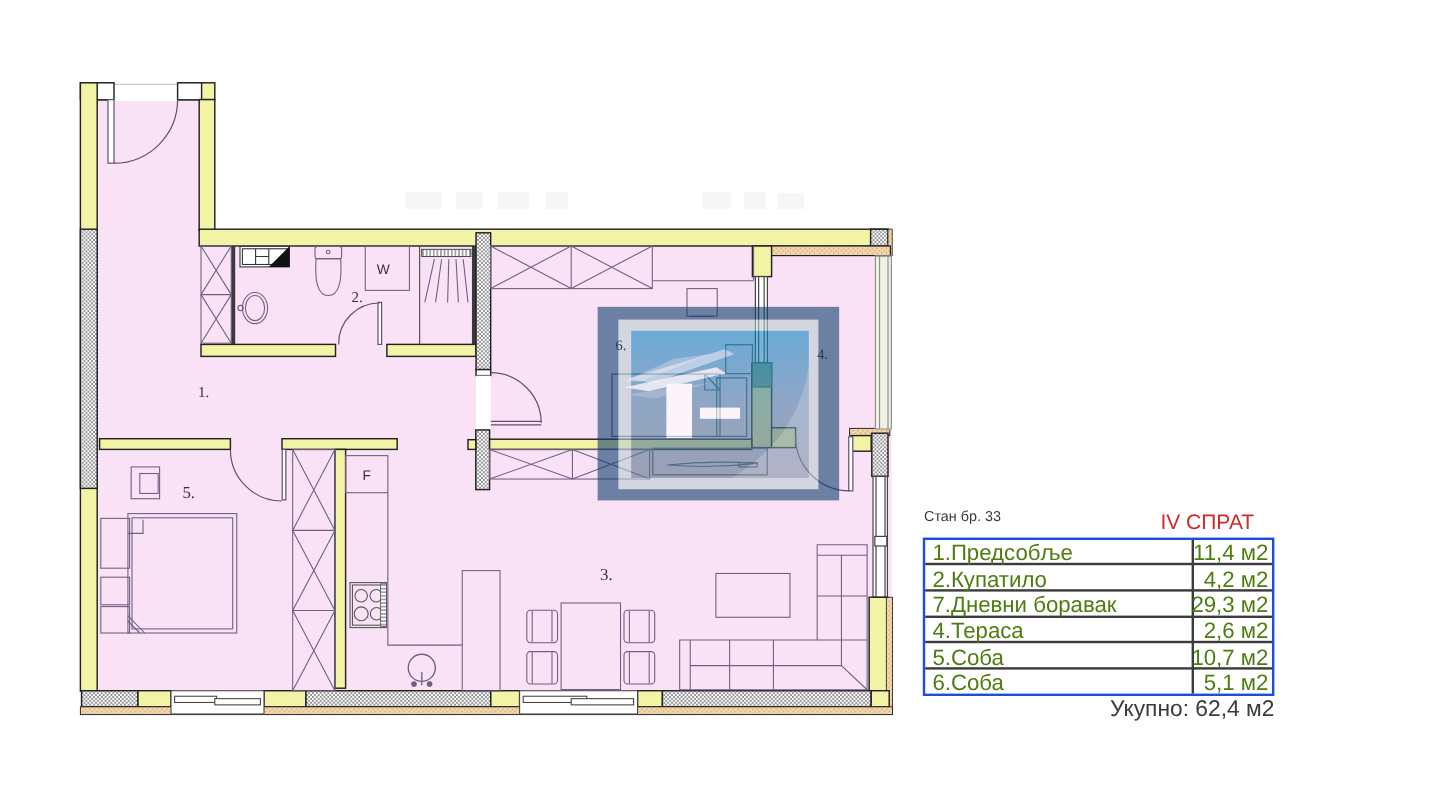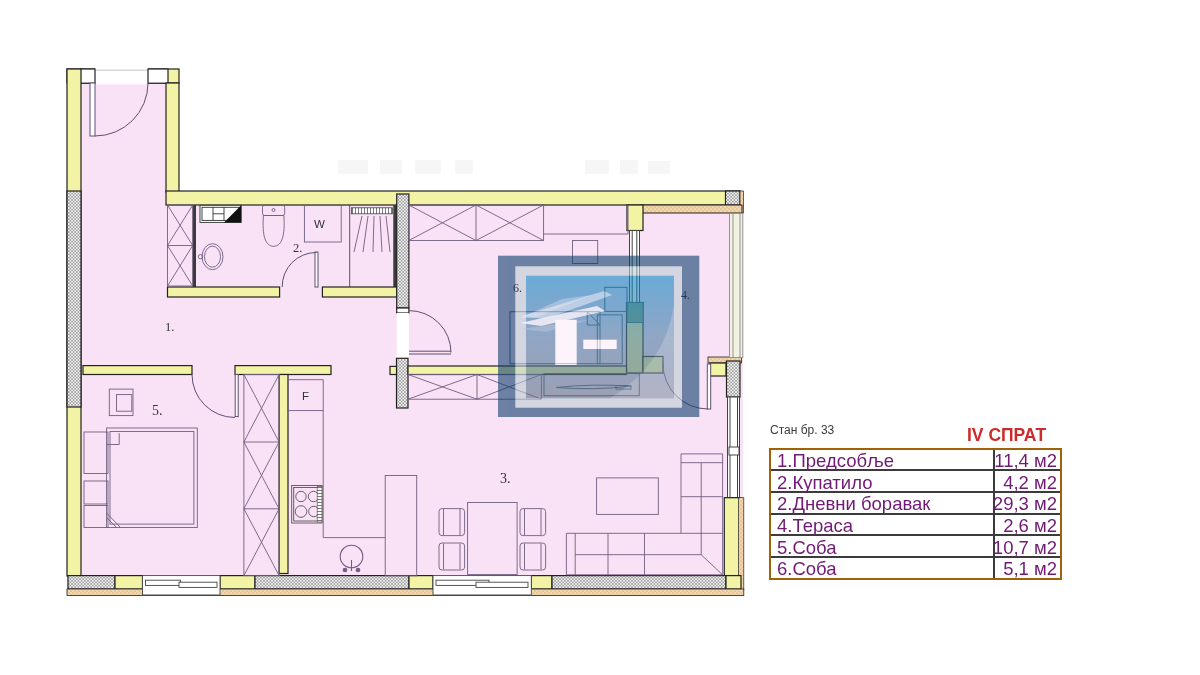--- a/index.html
+++ b/index.html
@@ -1,19 +1,19 @@
 <!DOCTYPE html>
 <html><head>
 <meta charset="utf-8">
 <style>
 html,body{margin:0;padding:0;background:#fff;}
 #page{position:relative;width:1200px;height:675px;overflow:hidden;background:#fff;font-family:"Liberation Sans",sans-serif;}
 #plan{position:absolute;left:0;top:0;}
 .tt{position:absolute;color:#3b3b3b;}
-#tbox{position:absolute;left:769px;top:447.5px;width:289px;height:128.3px;border:2px solid #a16207;font-size:18.5px;color:#701a75;}
+#tbox{position:absolute;left:769px;top:447.5px;width:289px;height:128.3px;border:2px solid #1d4ed8;font-size:18.5px;color:#4d7c0f;}
 .vd{position:absolute;left:221.7px;top:0;bottom:0;width:1.9px;background:#3b3b3b;}
 .hl{position:absolute;left:0;right:0;height:1.9px;background:#3b3b3b;}
 .rt{position:absolute;left:6px;white-space:nowrap;line-height:21px;}
 .vt{position:absolute;right:3px;white-space:nowrap;line-height:21px;}
 </style>
 </head>
 <body>
 <div id="page">
 <svg id="plan" width="1200" height="675" viewBox="0 0 1200 675">
 <defs>
@@ -349,36 +349,37 @@
 </g>
 
 <g font-family="'Liberation Serif',serif" font-size="12" fill="#2a3a55">
 <text x="681" y="299">4.</text>
 <text x="513" y="292">6.</text>
 </g>
 </svg>
 
 <div class="tt" style="left:770px;top:423px;font-size:12px;">Стан бр. 33</div>
 
-<div class="tt" style="left:967px;top:425px;font-size:17.5px;color:#cc2b2b;font-weight:bold;">IV СПРАТ</div>
+<div class="tt" style="left:967px;top:425px;font-size:17.5px;color:#cc2b2b;">IV СПРАТ</div>
 
 <div id="tbox">
 <div class="vd"></div>
 <div class="hl" style="top:19.8px"></div>
 <div class="hl" style="top:41.5px"></div>
 <div class="hl" style="top:63.2px"></div>
 <div class="hl" style="top:84.9px"></div>
 <div class="hl" style="top:106.6px"></div>
 <div class="rt" style="top:0.4px">1.Предсобље</div>
 <div class="vt" style="top:0.4px">11,4 м2</div>
 <div class="rt" style="top:22.1px">2.Купатило</div>
 <div class="vt" style="top:22.1px">4,2 м2</div>
-<div class="rt" style="top:43.8px">2.Дневни боравак</div>
+<div class="rt" style="top:43.8px">7.Дневни боравак</div>
 <div class="vt" style="top:43.8px">29,3 м2</div>
 <div class="rt" style="top:65.5px">4.Тераса</div>
 <div class="vt" style="top:65.5px">2,6 м2</div>
 <div class="rt" style="top:87.2px">5.Соба</div>
 <div class="vt" style="top:87.2px">10,7 м2</div>
 <div class="rt" style="top:108.9px">6.Соба</div>
 <div class="vt" style="top:108.9px">5,1 м2</div>
 </div>
 
+<div class="tt" style="left:860px;top:581px;width:202px;text-align:right;font-size:19px;">Укупно: 62,4 м2</div>
 </div>
 
 </body></html>

